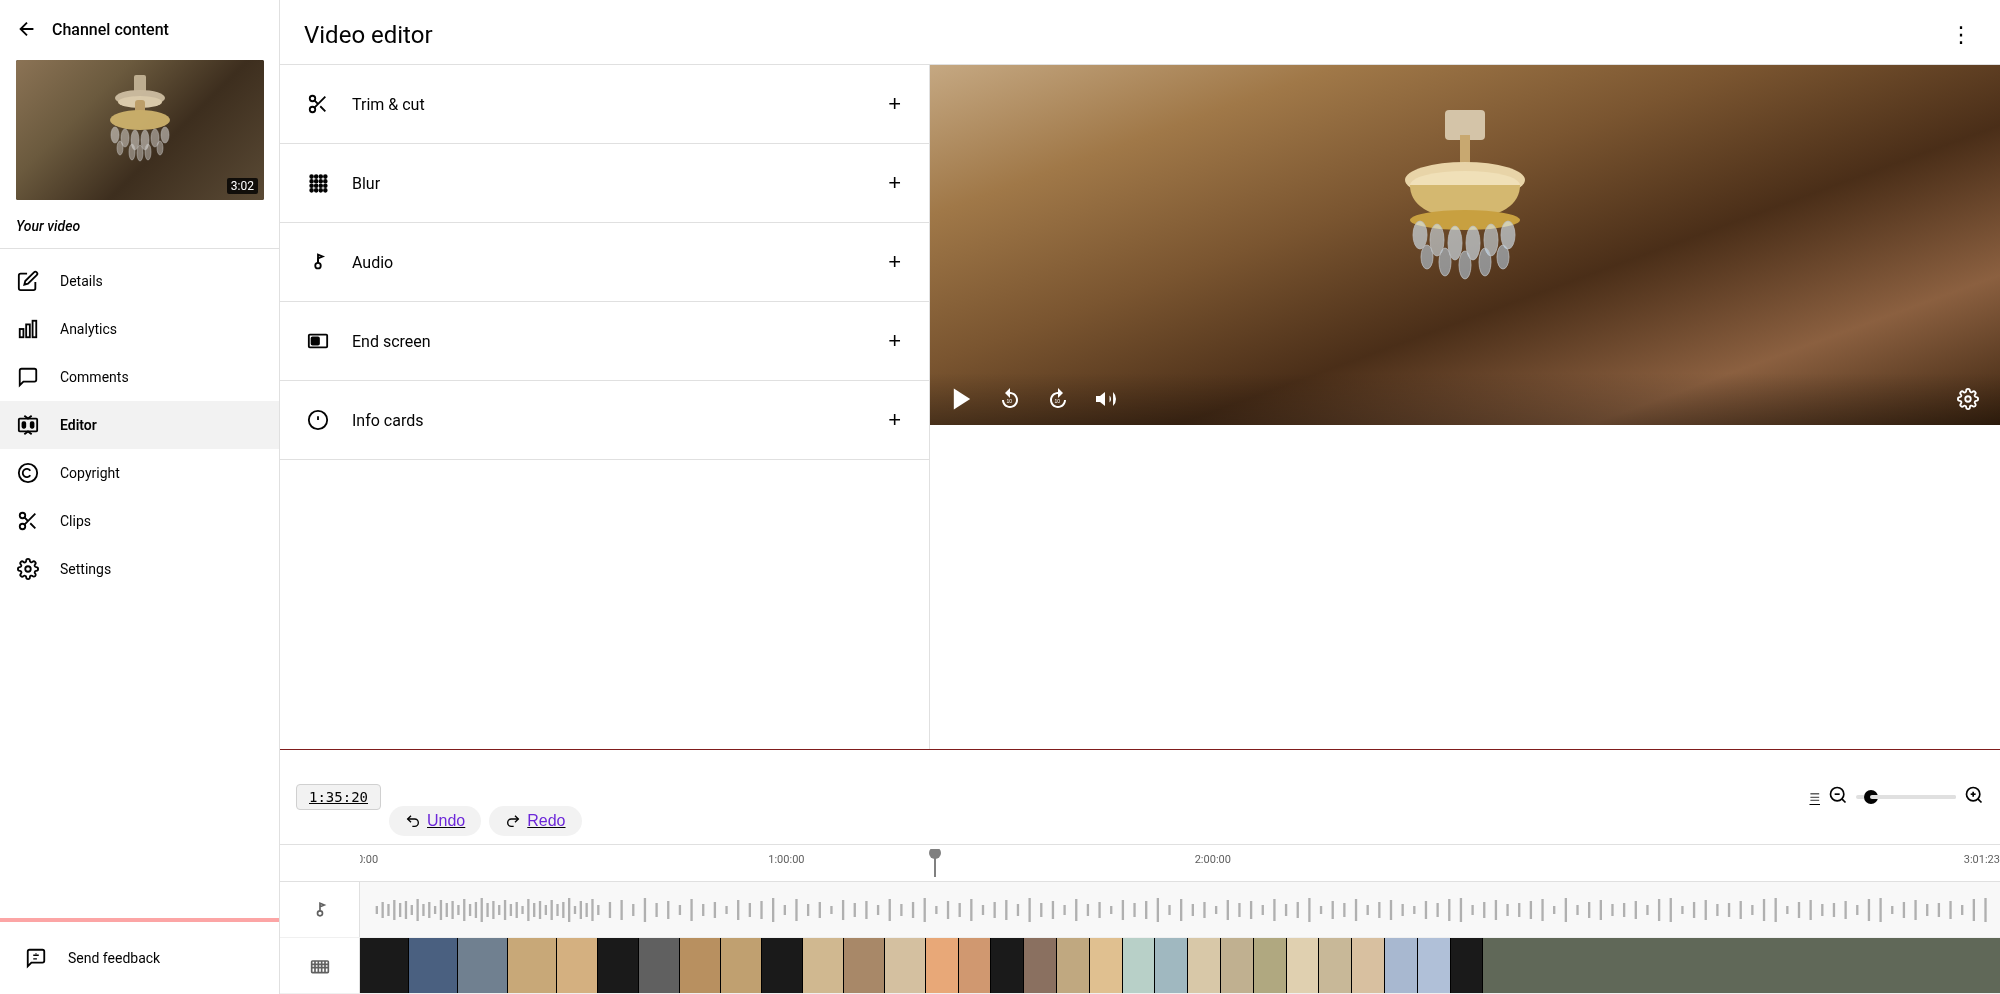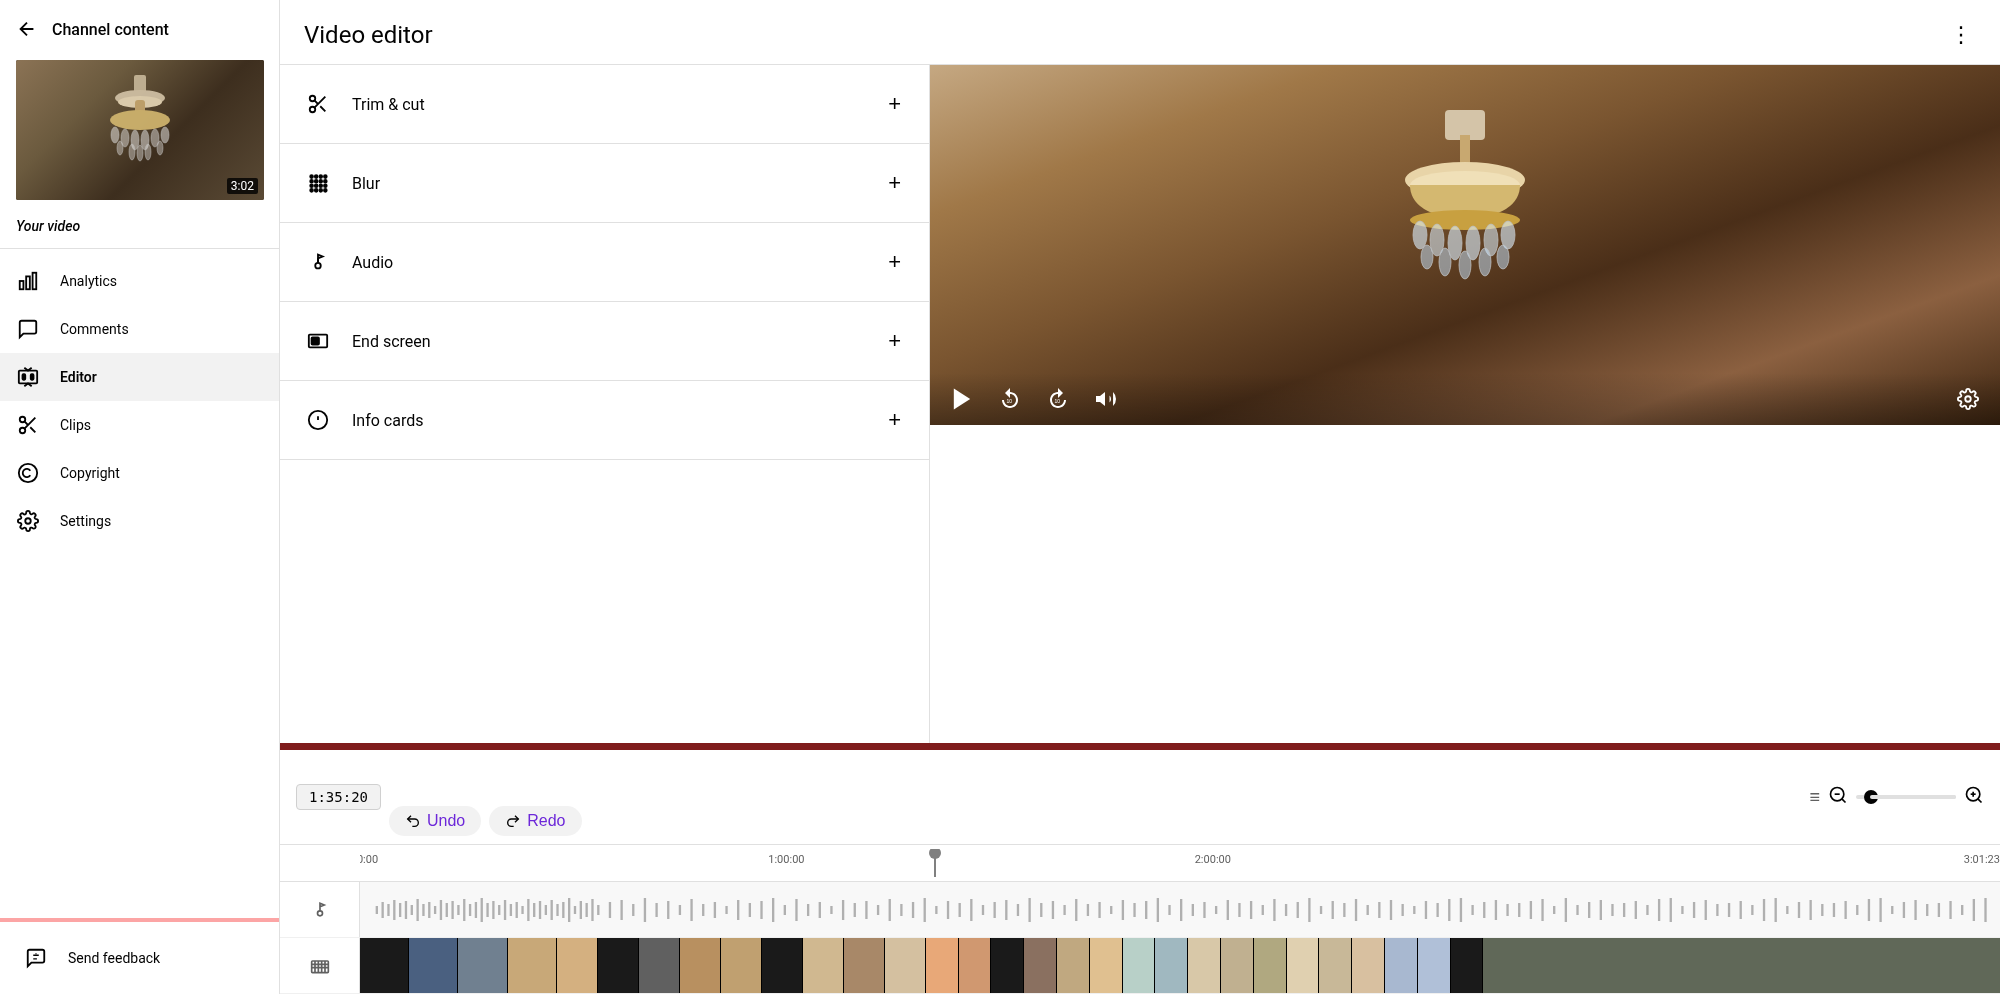--- a/index.html
+++ b/index.html
@@ -235,23 +235,24 @@
       font-size: 20px;
       display: flex;
       align-items: center;
       justify-content: center;
       width: 32px;
       height: 32px;
     }
 
     
     .timeline-area {
-      border-top: 7px solid #7f1d1d;
+      border-top: 1px solid #7f1d1d;
       padding: 0;
       background: #fff;
+      text-decoration: underline;
     }
     .timeline-toolbar {
       display: flex;
       align-items: center;
       padding: 8px 16px;
       gap: 8px;
       border-bottom: 1px solid #e0e0e0;
     }
     .time-display {
       background: #f2f2f2;
@@ -421,20 +422,29 @@
       </svg>
     </div>
     <span class="duration-badge">3:02</span>
   </div>
 
   <div class="your-video-label">Your video</div>
   <div class="nav-divider"></div>
 
   <nav>
 
+    <div class="nav-item">
+      <span class="nav-icon">
+        <svg viewBox="0 0 24 24" width="22" height="22" fill="none" stroke="#030303" stroke-width="2">
+          <path d="M11 4H4a2 2 0 00-2 2v14a2 2 0 002 2h14a2 2 0 002-2v-7"></path>
+          <path d="M18.5 2.5a2.121 2.121 0 013 3L12 15l-4 1 1-4 9.5-9.5z"></path>
+        </svg>
+      </span>
+      <span class="nav-label">Details</span>
+    </div>
 
     <div class="nav-item">
       <span class="nav-icon">
         <svg viewBox="0 0 24 24" width="22" height="22" fill="none" stroke="#030303" stroke-width="2">
           <rect x="3" y="12" width="4" height="9"></rect>
             <rect x="10" y="7" width="4" height="14"></rect>
             <rect x="17" y="3" width="4" height="18"></rect>
         </svg>
       </span>
       <span class="nav-label">Analytics</span>
@@ -458,36 +468,36 @@
           <rect x="15" y="9" width="3" height="6" rx="1" fill="#030303"></rect>
         </svg>
       </span>
       <span class="nav-label">Editor</span>
     </div>
 
 
     <div class="nav-item">
       <span class="nav-icon">
         <svg viewBox="0 0 24 24" width="22" height="22" fill="none" stroke="#030303" stroke-width="2">
+          <circle cx="12" cy="12" r="10"></circle>
+          <path d="M14.5 9.5a4.5 4.5 0 100 5"></path>
+        </svg>
+      </span>
+      <span class="nav-label">Copyright</span>
+    </div>
+
+    <div class="nav-item">
+      <span class="nav-icon">
+        <svg viewBox="0 0 24 24" width="22" height="22" fill="none" stroke="#030303" stroke-width="2">
           <circle cx="6" cy="6" r="3"></circle>
             <circle cx="6" cy="18" r="3"></circle>
           <path d="M20 4L8.12 15.88M14.47 14.48L20 20M8.12 8.12L12 12"></path>
         </svg>
       </span>
       <span class="nav-label">Clips</span>
-    </div>
-
-    <div class="nav-item">
-      <span class="nav-icon">
-        <svg viewBox="0 0 24 24" width="22" height="22" fill="none" stroke="#030303" stroke-width="2">
-          <circle cx="12" cy="12" r="10"></circle>
-          <path d="M14.5 9.5a4.5 4.5 0 100 5"></path>
-        </svg>
-      </span>
-      <span class="nav-label">Copyright</span>
     </div>
 
     <div class="nav-item">
       <span class="nav-icon">
         <svg viewBox="0 0 24 24" width="22" height="22" fill="none" stroke="#030303" stroke-width="2">
           <circle cx="12" cy="12" r="3"></circle>
           <path d="M19.4 15a1.65 1.65 0 00.33 1.82l.06.06a2 2 0 010 2.83 2 2 0 01-2.83 0l-.06-.06a1.65 1.65 0 00-1.82-.33 1.65 1.65 0 00-1 1.51V21a2 2 0 01-4 0v-.09A1.65 1.65 0 009 19.4a1.65 1.65 0 00-1.82.33l-.06.06a2 2 0 01-2.83-2.83l.06-.06A1.65 1.65 0 004.68 15a1.65 1.65 0 00-1.51-1H3a2 2 0 010-4h.09A1.65 1.65 0 004.6 9a1.65 1.65 0 00-.33-1.82l-.06-.06a2 2 0 012.83-2.83l.06.06A1.65 1.65 0 009 4.68a1.65 1.65 0 001-1.51V3a2 2 0 014 0v.09a1.65 1.65 0 001 1.51 1.65 1.65 0 001.82-.33l.06-.06a2 2 0 012.83 2.83l-.06.06A1.65 1.65 0 0019.4 9a1.65 1.65 0 001.51 1H21a2 2 0 010 4h-.09a1.65 1.65 0 00-1.51 1z"></path>
         </svg>
       </span>
       <span class="nav-label">Settings</span>

